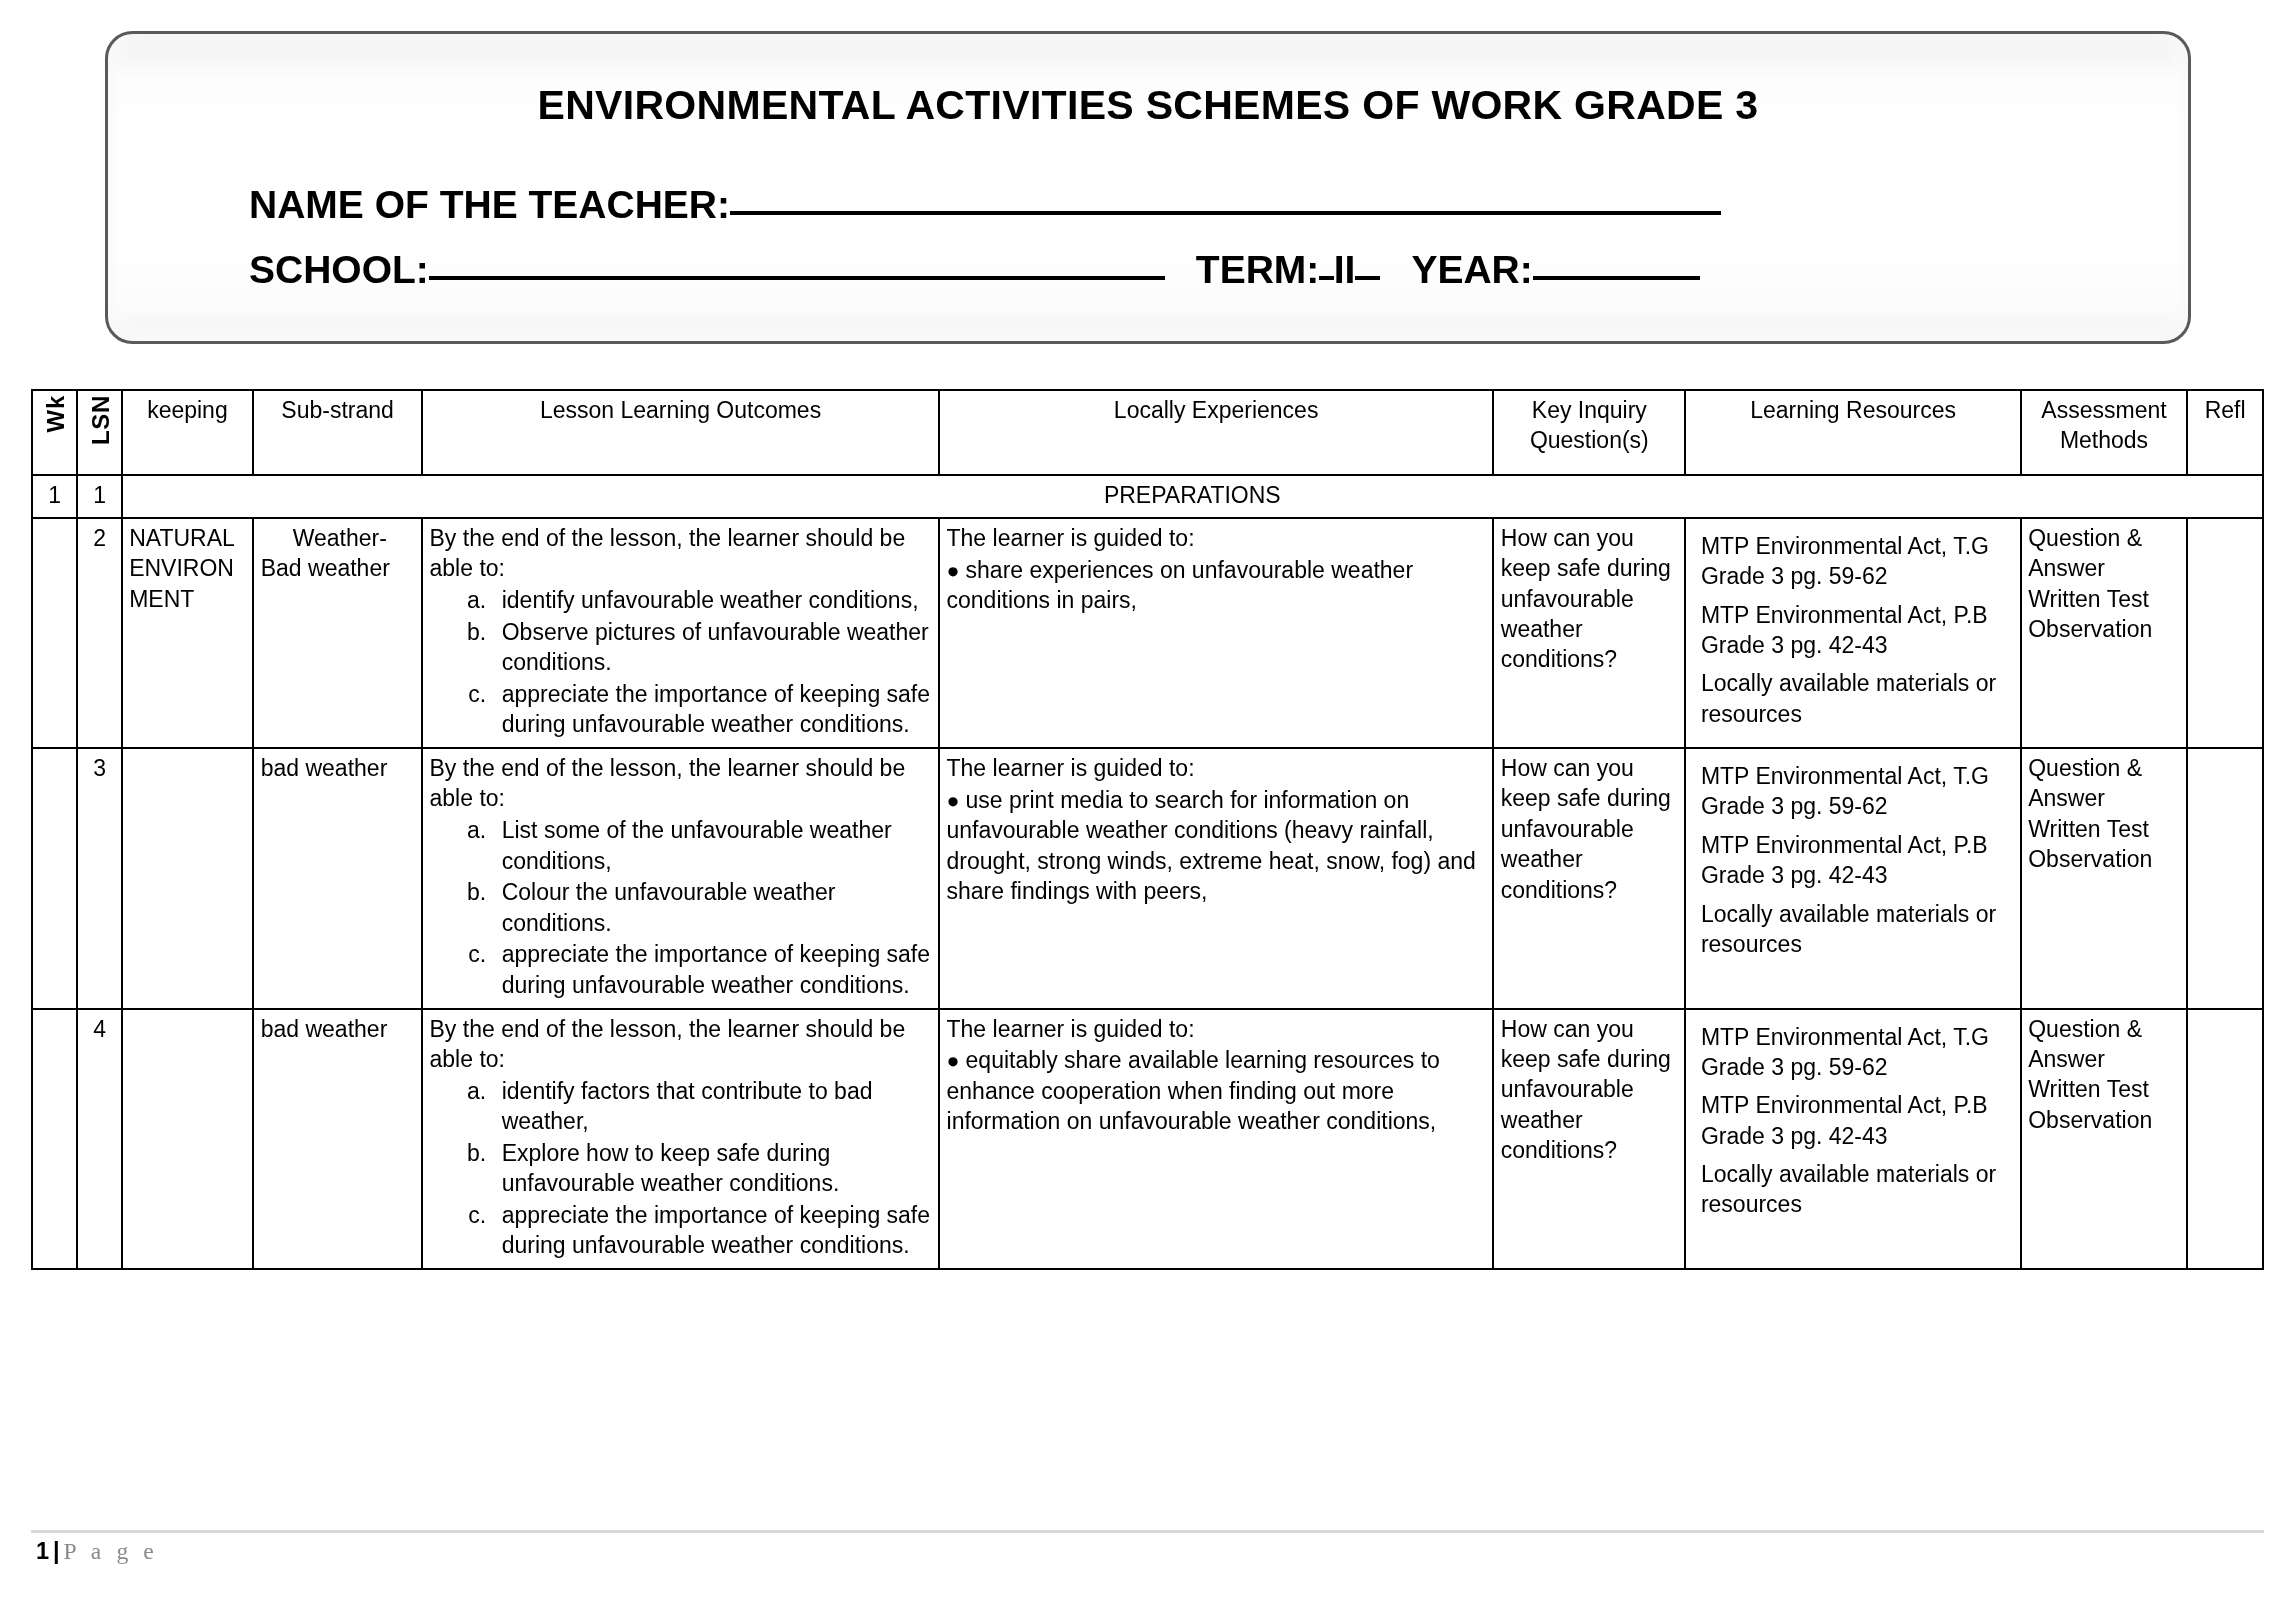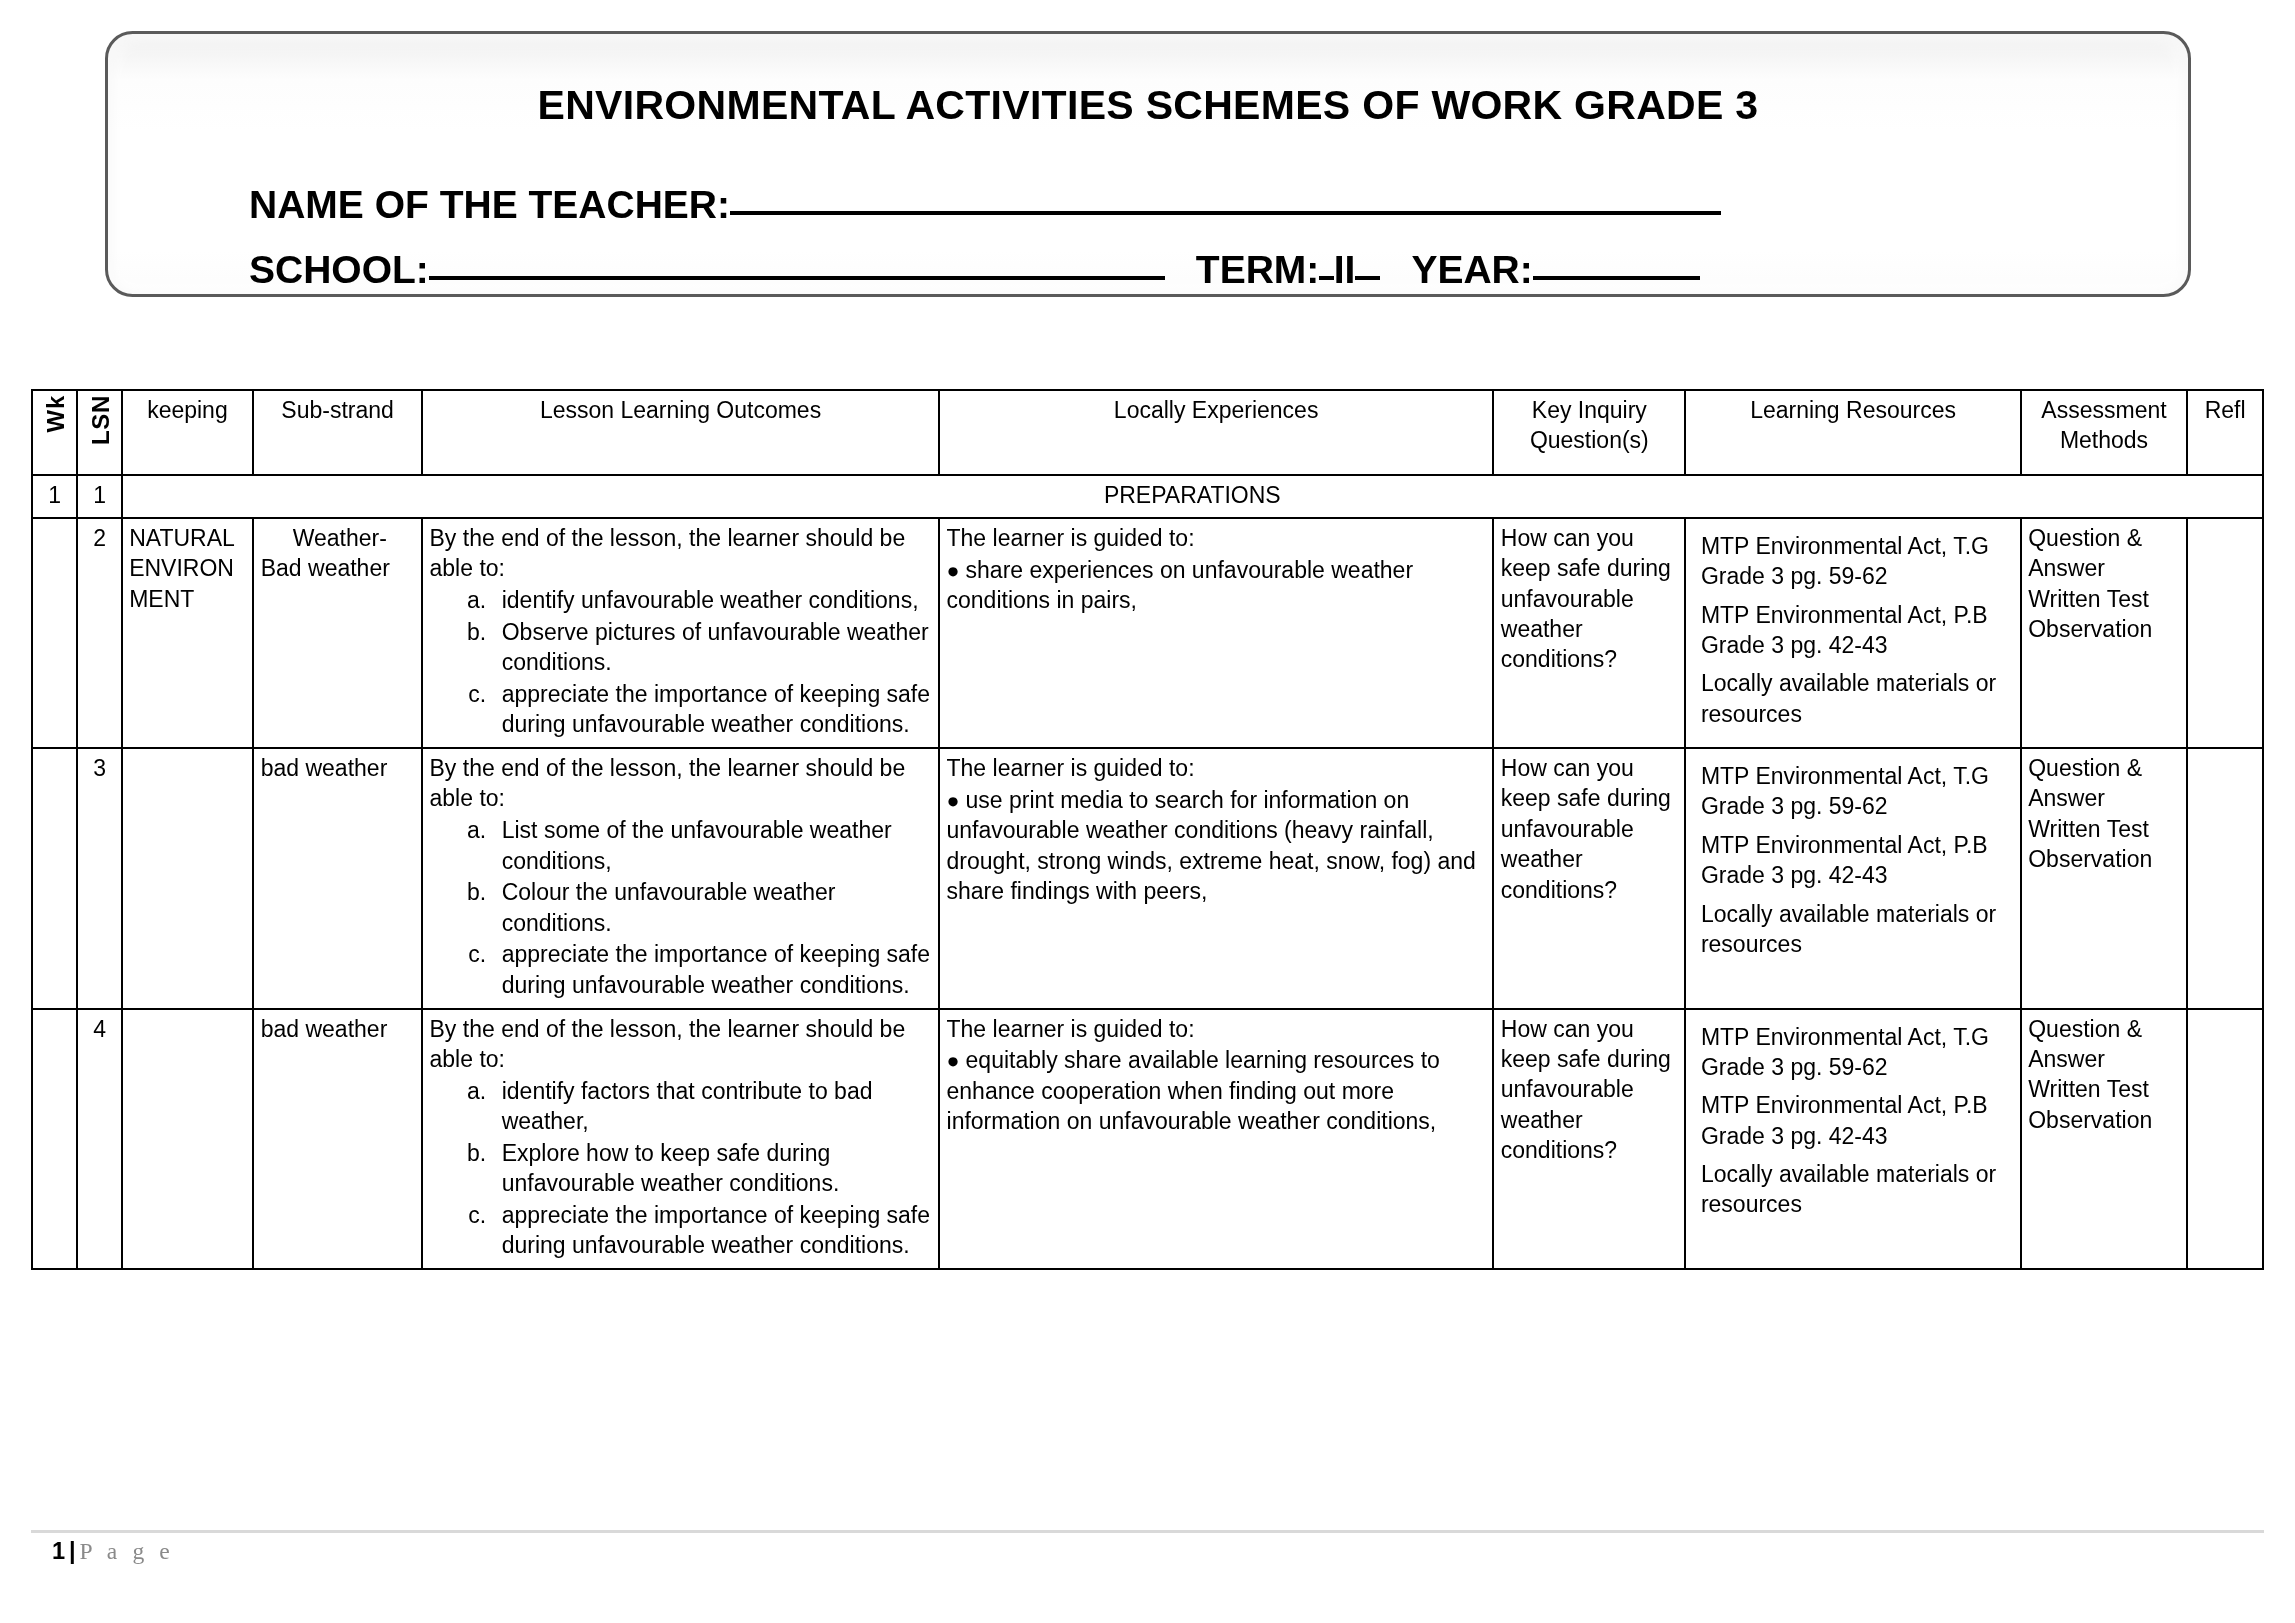--- a/index.html
+++ b/index.html
@@ -16,21 +16,21 @@
     overflow: hidden;
     position: relative;
   }
 
   
   #header-box {
     position: absolute;
     left: 105px;
     top: 31px;
     width: 2086px;
-    height: 266px;
+    height: 313px;
     box-sizing: border-box;
     border: 3.3px solid #5a5a5a;
     border-radius: 27.5px;
     background: linear-gradient(to bottom,
                 #e9e9e9 0px, #f4f4f4 17px, #fdfdfd 46px,
                 #ffffff 98px, #ffffff 216px, #fbfbfb 275px, #f0f0f0 313px);
     box-shadow: inset 0 0 17px 6.5px rgba(255,255,255,0.95),
                 inset 5.9px 0 11.8px -3.9px rgba(0,0,0,0.10),
                 inset -5.9px 0 11.8px -3.9px rgba(0,0,0,0.10);
   }
@@ -174,21 +174,21 @@
   #footer-rule {
     position: absolute;
     left: 31px;
     top: 1530px;
     width: 2233px;
     height: 2.6px;
     background: #d9d9d9;
   }
   #page-footer {
     position: absolute;
-    left: 52px;
+    left: 36px;
     top: 1540px;
     font-family: "Liberation Serif", serif;
     font-size: 23.6px;
     line-height: 1;
     white-space: nowrap;
   }
   #page-footer .pg-num {
     font-family: "Liberation Sans", sans-serif;
     font-weight: bold;
     color: #000;

